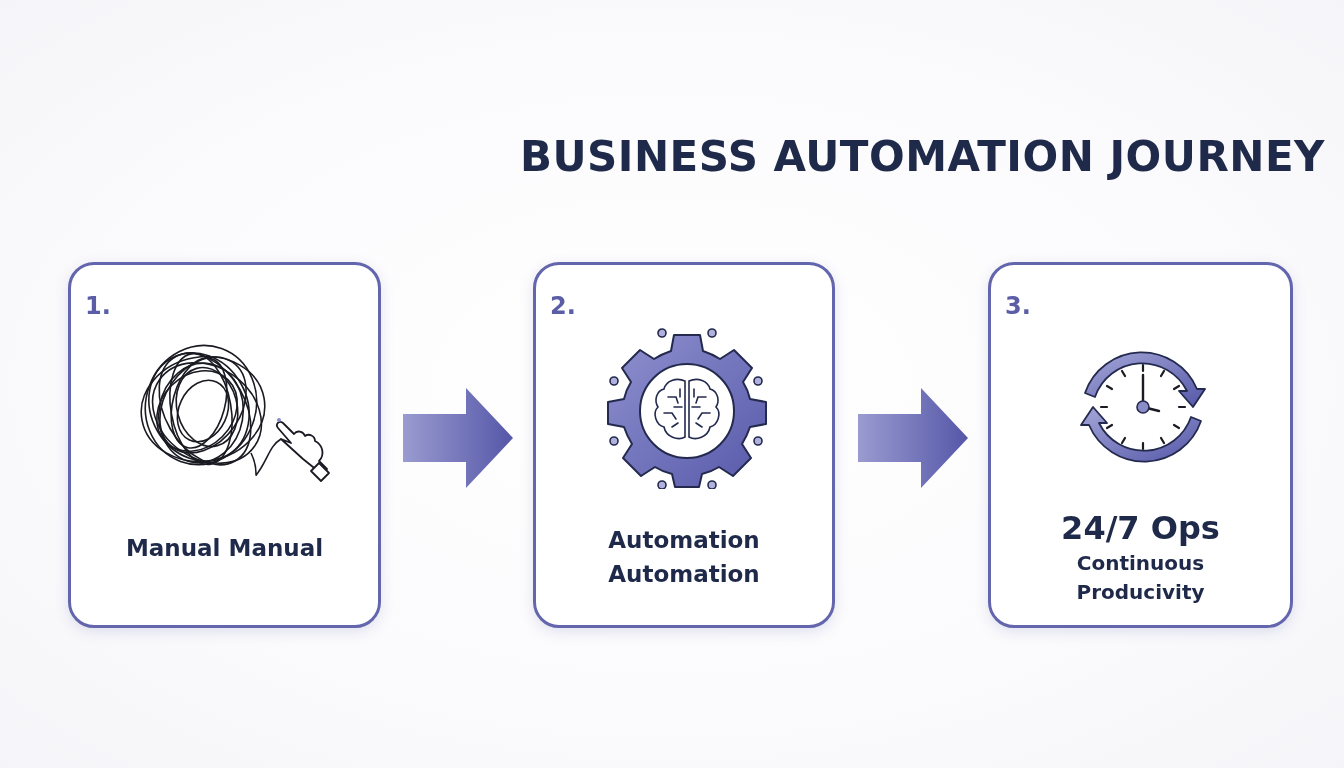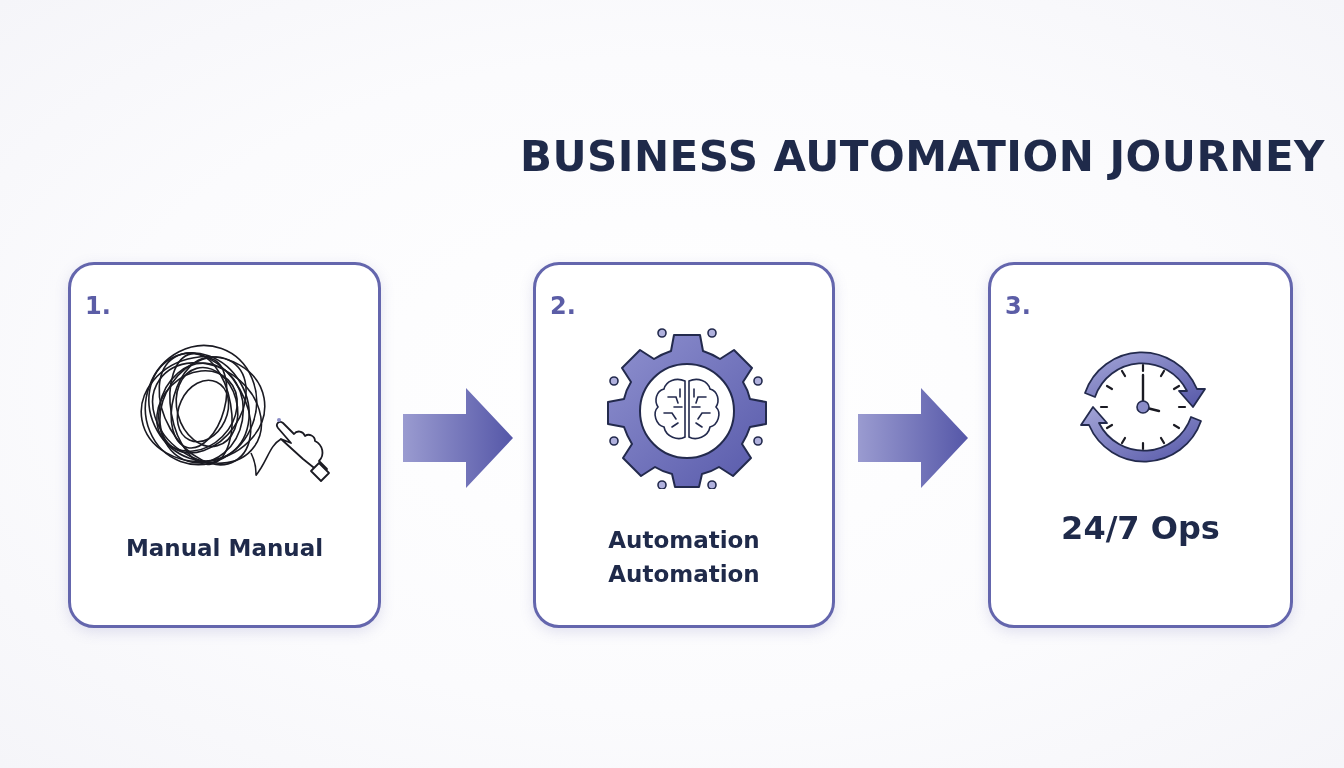--- a/index.html
+++ b/index.html
@@ -156,13 +156,17 @@
       <line x1="53" y1="106" x2="56" y2="101"></line>
       <line x1="95" y1="106" x2="92" y2="101"></line>
     </g>
     <g stroke="#1a1a22" stroke-width="2.4" stroke-linecap="round">
       <line x1="74" y1="70" x2="74" y2="38"></line>
       <line x1="74" y1="70" x2="90" y2="74"></line>
     </g>
     <circle cx="74" cy="70" r="6" fill="#8a8cc8" stroke="#232a4d" stroke-width="1.6"></circle>
   </svg>
   <div class="label label1">24/7 Ops</div>
+  <div class="label label2">
+    <div>Continuous</div>
+    <div>Producivity</div>
+  </div>
 </div>
 
 </body></html>

